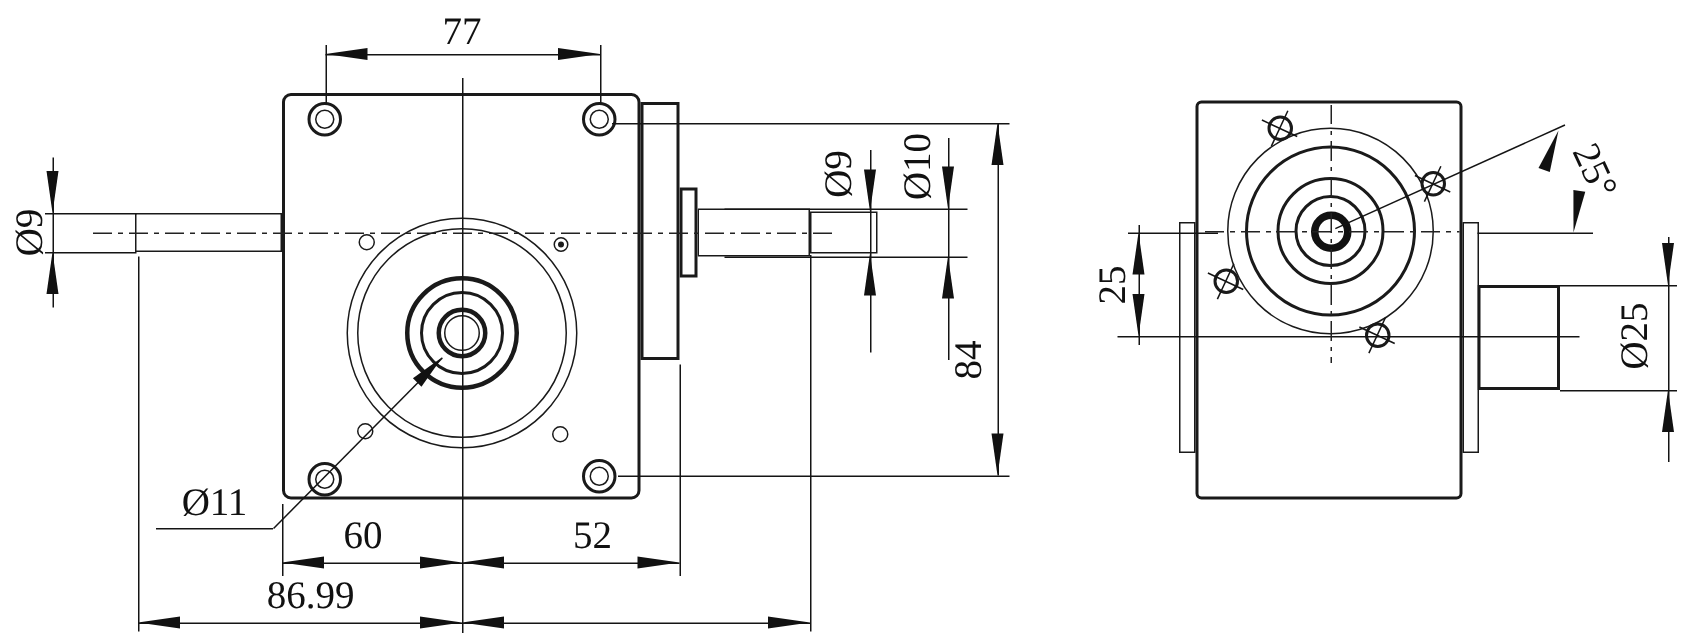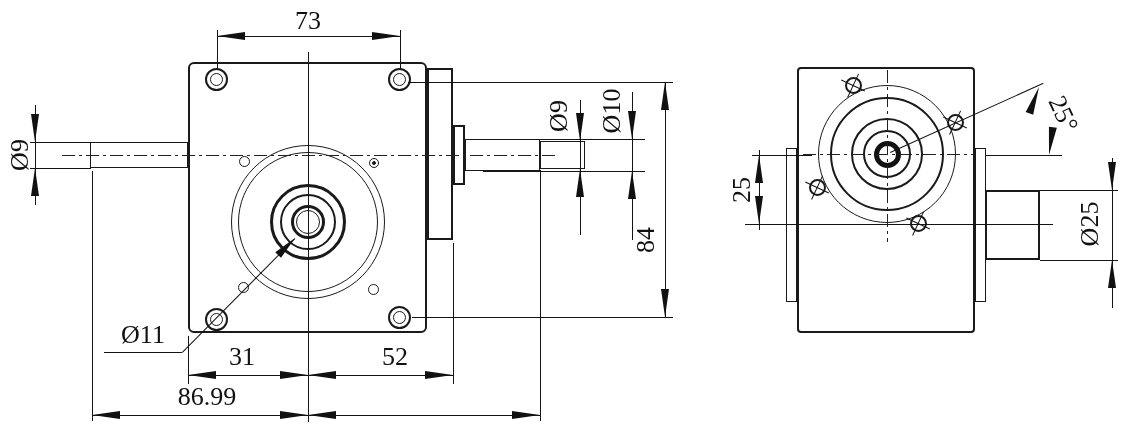--- a/index.html
+++ b/index.html
@@ -133,26 +133,26 @@
   <i class="ar ar-d" style="left:627.5px;top:111px"></i>
   <i class="ar ar-u" style="left:627.5px;top:171px"></i>
   <i class="ar ar-u" style="left:754.5px;top:155px"></i>
   <i class="ar ar-d" style="left:754.5px;top:196px"></i>
   <i class="ar ar-d" style="left:1107.5px;top:162px"></i>
   <i class="ar ar-u" style="left:1107.5px;top:260px"></i>
   <i class="ar ar-r" style="left:271px;top:233.5px;border-left-width:24px;transform-origin:100% 50%;transform:rotate(-45.3deg)"></i>
   <i class="ar ar-u" style="left:1034.5px;top:87px;transform-origin:50% 0;transform:rotate(20deg)"></i>
   <i class="ar ar-d" style="left:1044.5px;top:127px;transform-origin:50% 100%;transform:rotate(8deg)"></i>
 
-  <span class="dim" style="left:268px;top:8px;width:80px">73</span>
+  <span class="dim" style="left:268px;top:8px;width:80px">77</span>
   <span class="dim rot" style="left:-20px;top:142px;width:80px">Ø9</span>
   <span class="dim rot" style="left:519px;top:103px;width:80px">Ø9</span>
   <span class="dim rot" style="left:572px;top:98px;width:80px">Ø10</span>
   <span class="dim rot" style="left:606px;top:227px;width:80px">84</span>
   <span class="dim" style="left:103px;top:322px;width:80px">Ø11</span>
-  <span class="dim" style="left:202px;top:344px;width:80px">31</span>
+  <span class="dim" style="left:202px;top:344px;width:80px">60</span>
   <span class="dim" style="left:355px;top:344px;width:80px">52</span>
   <span class="dim" style="left:157px;top:384px;width:100px">86.99</span>
   <span class="dim rot" style="left:702px;top:177px;width:80px">25</span>
   <span class="dim" style="left:1023px;top:101px;width:80px;transform:rotate(65deg)">25°</span>
   <span class="dim rot" style="left:1050px;top:211px;width:80px">Ø25</span>
 
 </div>
 
 </body></html>

